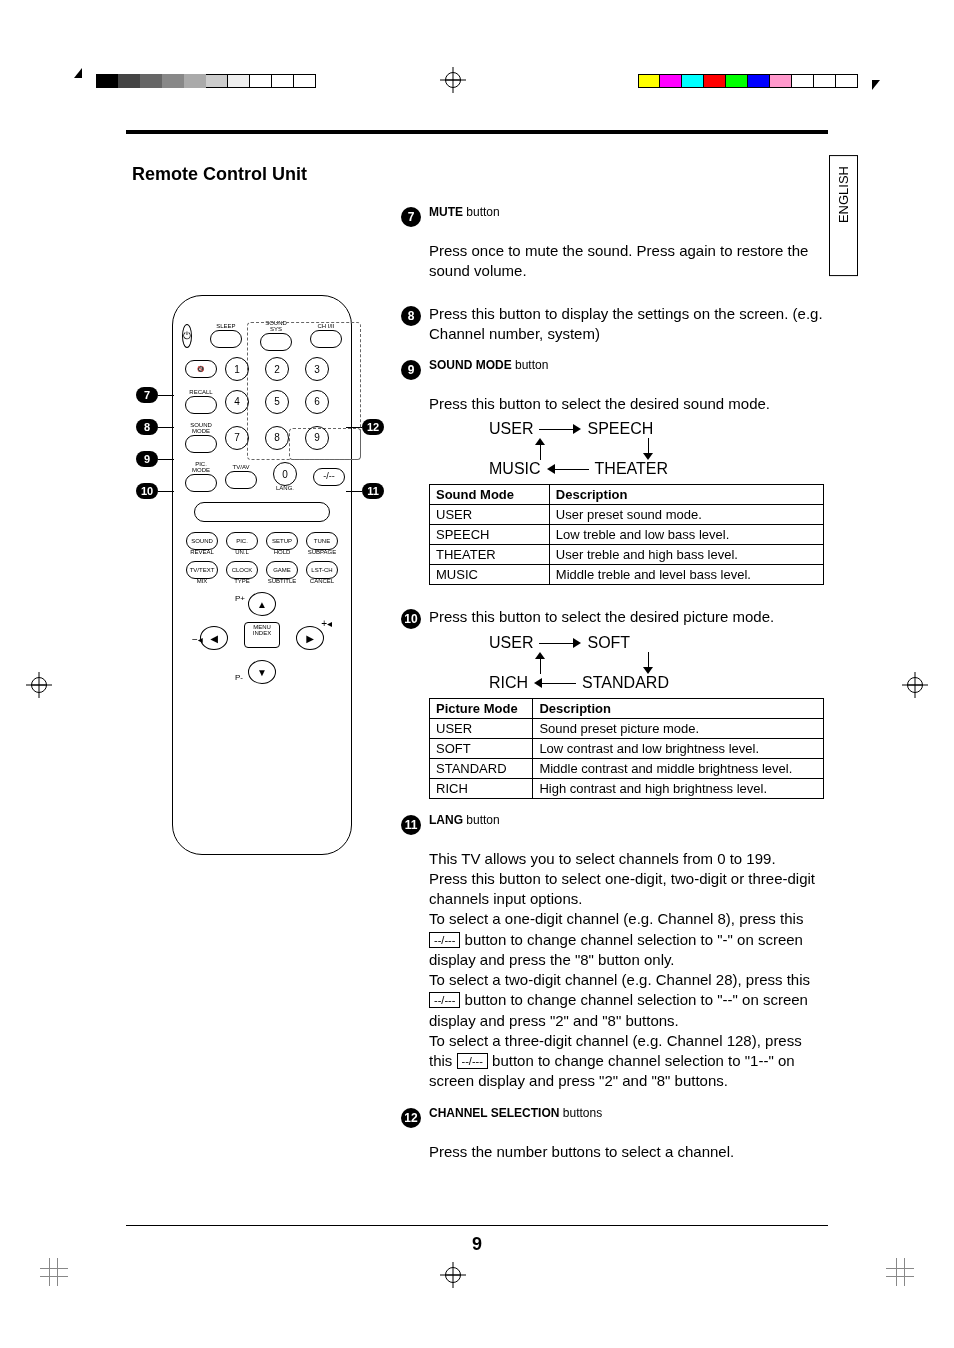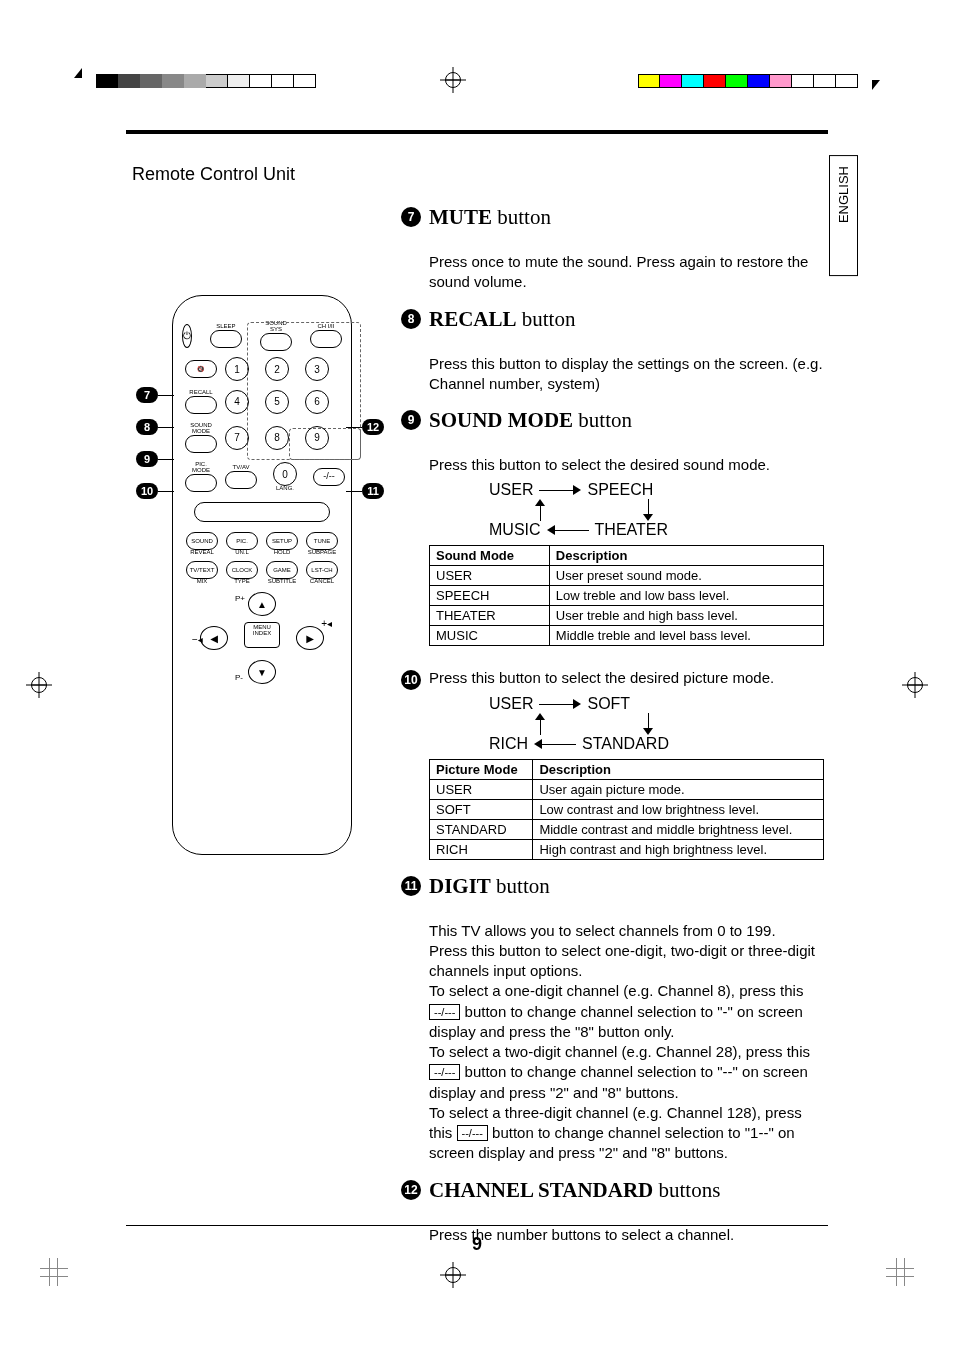--- a/index.html
+++ b/index.html
@@ -45,21 +45,21 @@
 
   
   .content {
     position: absolute;
     left: 126px; right: 126px;
     top: 130px; bottom: 122px;
     border-top: 4px solid #000;
     border-bottom: 1px solid #000;
     padding-top: 30px;
   }
-  .section-title { font-weight: normal; font-size: 18px; margin: 0 0 8px 6px; }
+  .section-title { font-weight: bold; font-size: 18px; margin: 0 0 8px 6px; }
 
   .body-row { display:flex; gap: 40px; margin-top: 20px; }
   .col-left { width: 235px; position:relative; }
   .col-right { flex: 1; padding-right: 4px; }
 
   
   .remote {
     width: 180px; height: 560px; margin-left: 46px; margin-top: 90px;
     border: 1.5px solid #000; border-radius: 30px;
     padding: 24px 12px 12px 12px;
@@ -89,21 +89,21 @@
 
   
   .callout { position:absolute; width:22px; height:16px; background:#000; color:#fff; border-radius:8px; font-size:11px; font-weight:bold; display:flex; align-items:center; justify-content:center; }
   .callout::after{ content:""; position:absolute; width:16px; height:1px; background:#000; }
   .callout.left::after{ left:100%; }
   .callout.right::after{ right:100%; }
 
   
   .item { position:relative; padding-left: 28px; margin-bottom: 14px; }
   .item .num { position:absolute; left:0; top:2px; width:20px; height:20px; border-radius:50%; background:#000; color:#fff; font-size:12px; font-weight:bold; display:flex; align-items:center; justify-content:center;}
-  .item-title { font-size:21px;font-family:Liberation Serif, serif; }
+  .item-title { font-size:12px; }
   .item-title b { font-weight:bold; }
   .item-body { padding-left: 0px; margin-top:22px; line-height:1.35; font-size:15px;}
 
   .cycle { margin: 6px 0 6px 60px; font-size:16px; }
   .cycle-row { display:flex; align-items:center; gap:6px; }
   .arr-long { width:42px; height:10px; position:relative; }
   .arr-long::before{content:""; position:absolute; top:50%; left:0; right:8px; height:1px; background:#000;}
   .arr-long.right::after{content:""; position:absolute; right:0; top:50%; transform:translateY(-50%); border-left:8px solid #000; border-top:5px solid transparent; border-bottom:5px solid transparent;}
   .arr-long.left::before{ left:8px; right:0;}
   .arr-long.left::after{content:""; position:absolute; left:0; top:50%; transform:translateY(-50%); border-right:8px solid #000; border-top:5px solid transparent; border-bottom:5px solid transparent;}
@@ -325,21 +325,20 @@
     <div class="col-right">
 
       <div class="item">
         <div class="num">7</div>
         <div class="item-title"><b>MUTE</b><span> button</span></div>
         <div class="item-body">Press once to mute the sound.  Press again to restore the sound volume.</div>
       </div>
 
       <div class="item">
         <div class="num">8</div>
-        <div class="item-title"><b>RECALL</b><span> button</span></div>
         <div class="item-body">Press this button to display the settings on the screen. (e.g. Channel number, system)</div>
       </div>
 
       <div class="item">
         <div class="num">9</div>
         <div class="item-title"><b>SOUND MODE</b><span> button</span></div>
         <div class="item-body">Press this button to select the desired sound mode.</div>
         <div class="cycle">
           <div class="cycle-row">
               <span>USER</span>
@@ -402,53 +401,53 @@
             </div>
         </div>
         <table class="desc">
           <tbody>
               <tr>
                 <th>Picture Mode</th>
                 <th>Description</th>
               </tr>
           <tr>
                 <td>USER</td>
-                <td>User again picture mode.</td>
+                <td>Sound preset picture mode.</td>
               </tr>
           <tr>
                 <td>SOFT</td>
                 <td>Low contrast and low brightness level.</td>
               </tr>
           <tr>
                 <td>STANDARD</td>
                 <td>Middle contrast and middle brightness level.</td>
               </tr>
           <tr>
                 <td>RICH</td>
                 <td>High contrast and high brightness level.</td>
               </tr>
         </tbody>
           </table>
       </div>
 
       <div class="item">
         <div class="num">11</div>
-        <div class="item-title"><b>DIGIT</b><span> button</span></div>
+        <div class="item-title"><b>LANG</b><span> button</span></div>
         <div class="item-body">
           <span>This TV allows you to select channels from 0 to 199.</span><br>
           <span>Press this button to select one-digit, two-digit or three-digit channels input options.</span><br>
           <span>To select a one-digit channel (e.g. Channel 8), press this </span><span class="inline-box">--/---</span><span> button to change channel selection to "-" on screen display and press the "8" button only.</span><br>
           <span>To select a two-digit channel (e.g. Channel 28), press this </span><span class="inline-box">--/---</span><span> button to change channel selection to "--" on screen display and press "2" and "8" buttons.</span><br>
           <span>To select a three-digit channel (e.g. Channel 128), press this </span><span class="inline-box">--/---</span><span> button to change channel selection to "1--" on screen display and press "2" and "8" buttons.</span>
         </div>
       </div>
 
       <div class="item" style="margin-bottom:0;">
         <div class="num">12</div>
-        <div class="item-title"><b>CHANNEL STANDARD</b><span> buttons</span></div>
+        <div class="item-title"><b>CHANNEL SELECTION</b><span> buttons</span></div>
         <div class="item-body">Press the number buttons to select a channel.</div>
       </div>
 
     </div>
   </div>
 
   <div class="page-num">9</div>
 </div>
 
 </body></html>

